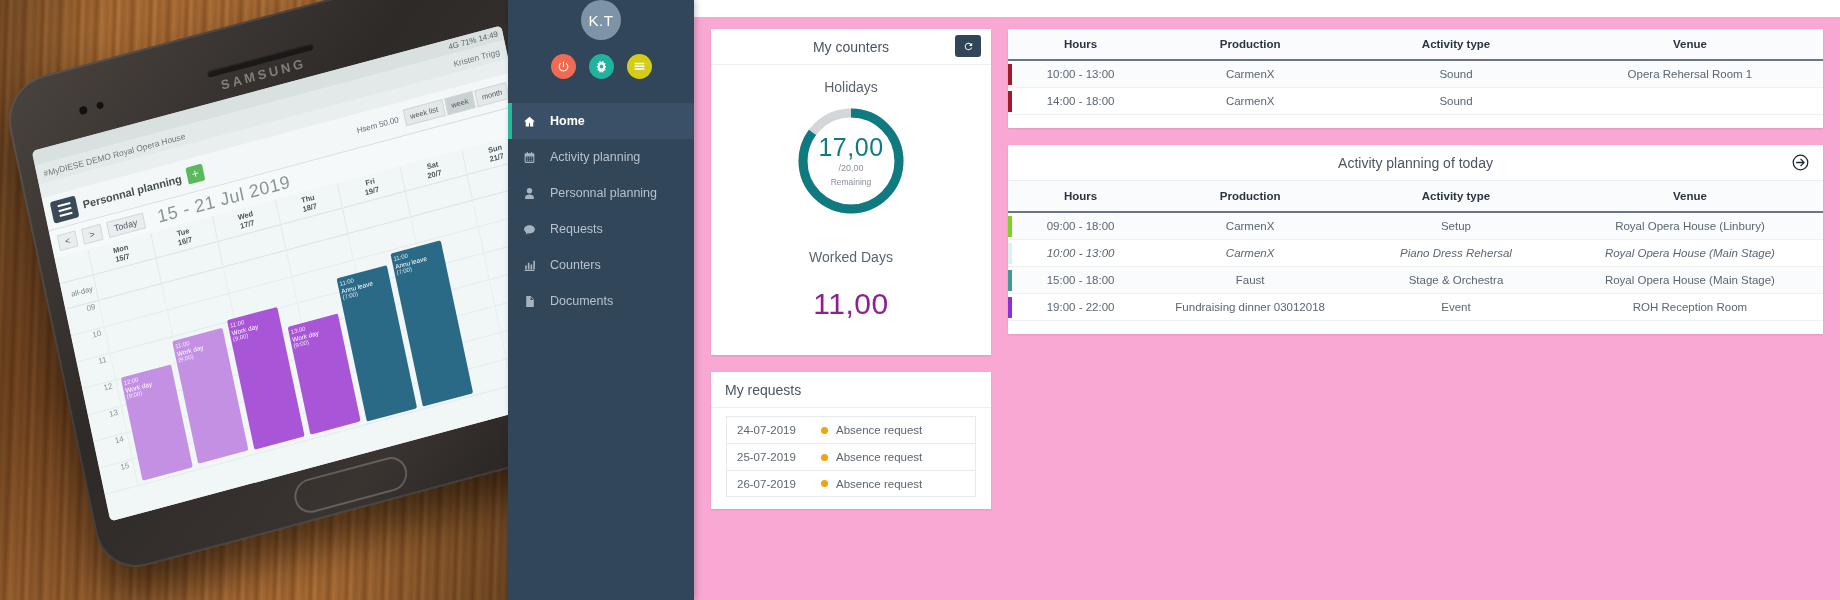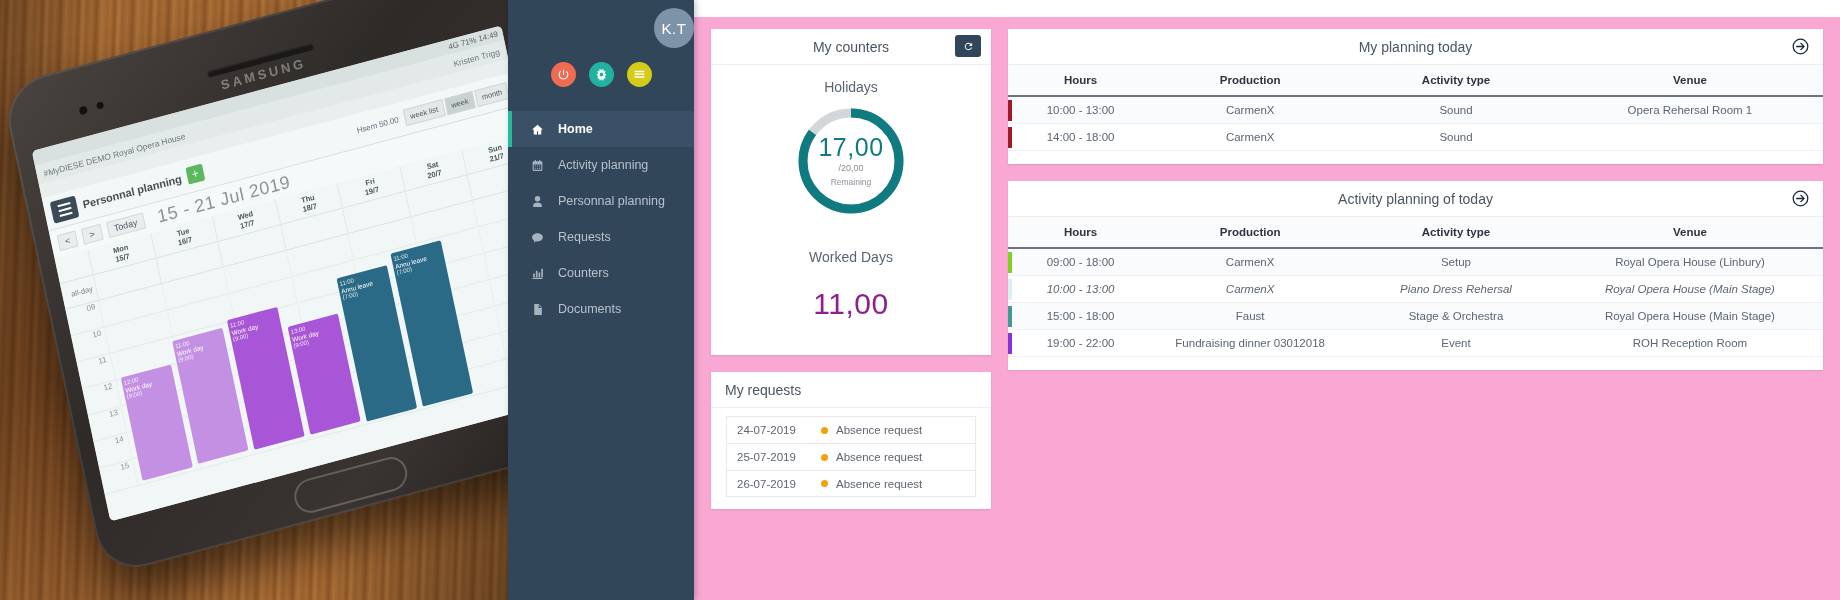--- a/index.html
+++ b/index.html
@@ -109,32 +109,32 @@
   .ph-ev .t { opacity:.85; font-size:6px; }
   .ph-ev.purple-l { background:#c490e4; }
   .ph-ev.purple { background:#a855d8; }
   .ph-ev.teal { background:#2b6a86; }
 
   
   .sidebar {
     width:186px; flex:none; height:600px; background:#32465a;
     box-shadow: 2px 0 6px rgba(0,0,0,.22); position:relative; z-index:3;
   }
-  .avatar-wrap { display:flex; justify-content:flex-end; padding-top:8px; }
+  .avatar-wrap { display:flex; justify-content:center; }
   .avatar {
     width:40px; height:40px; border-radius:50%; background:#7d94a8;
     color:#fff; font-size:15px; display:flex; align-items:center; justify-content:center;
     letter-spacing:.5px;
   }
   .quick-actions { display:flex; justify-content:center; gap:13px; padding-top:14px; }
   .qa { width:25px; height:25px; border-radius:50%; display:flex; align-items:center; justify-content:center; }
   .qa svg { width:13px; height:13px; fill:#fff; }
   .menu { margin-top:24px; }
   .menu-item {
-    display:flex; align-items:center; height:36px; padding-left:22px; gap:14px;
+    display:flex; align-items:center; height:36px; padding-left:14px; gap:14px;
     color:#b7c2cc; font-size:12.5px; position:relative;
   }
   .menu-item .mi-ico { width:14px; display:flex; justify-content:center; }
   .menu-item .mi-ico svg { width:13px; height:13px; fill:#a7b4c0; }
   .menu-item.active { background:#3a5067; color:#fff; font-weight:bold; }
   .menu-item.active .mi-ico svg { fill:#fff; }
   .menu-item.active::before {
     content:""; position:absolute; left:0; top:0; bottom:0; width:4px; background:#26b99a;
   }
 
@@ -541,28 +541,20 @@
                 </span>
               <span class="req-label">Absence request</span>
             </div>
           </div>
         </div>
       </div>
 
       <div class="col-right">
 
         <div class="card">
-          <div class="card-head">
-            <div class="card-title">My planning today</div>
-            <div class="btn-goto">
-              <svg viewBox="0 0 24 24">
-                <path d="M12 2a10 10 0 1 0 10 10A10 10 0 0 0 12 2zm0 1.6A8.4 8.4 0 1 1 3.6 12 8.4 8.4 0 0 1 12 3.6zM12.6 7l-1.1 1.1 3.1 3.1H6.5v1.6h8.1l-3.1 3.1 1.1 1.1L17.6 12z"></path>
-              </svg>
-            </div>
-          </div>
           <table class="plan">
             <thead>
               <tr>
                 <th class="acc" style="width:4px;border-bottom:2px solid #6b7480;"></th>
                 <th class="col-hours">Hours</th>
                 <th class="col-prod">Production</th>
                 <th class="col-act">Activity type</th>
                 <th class="col-ven">Venue</th>
               </tr>
             </thead>

